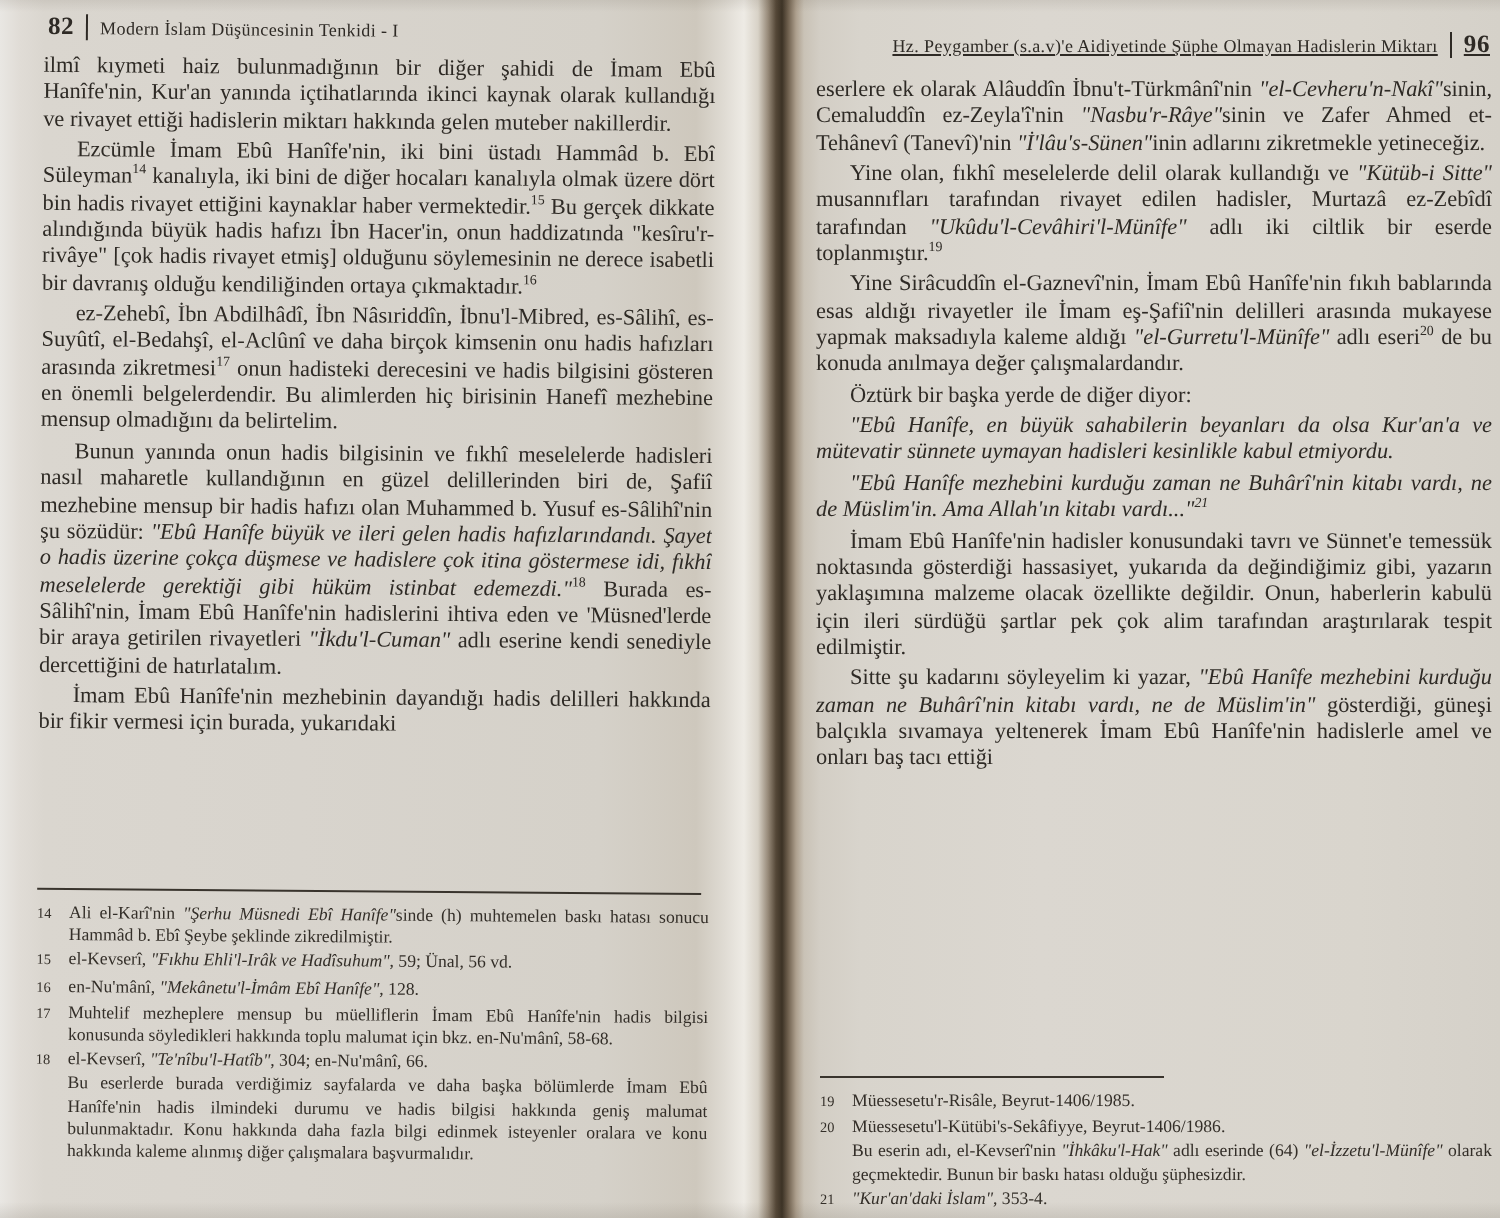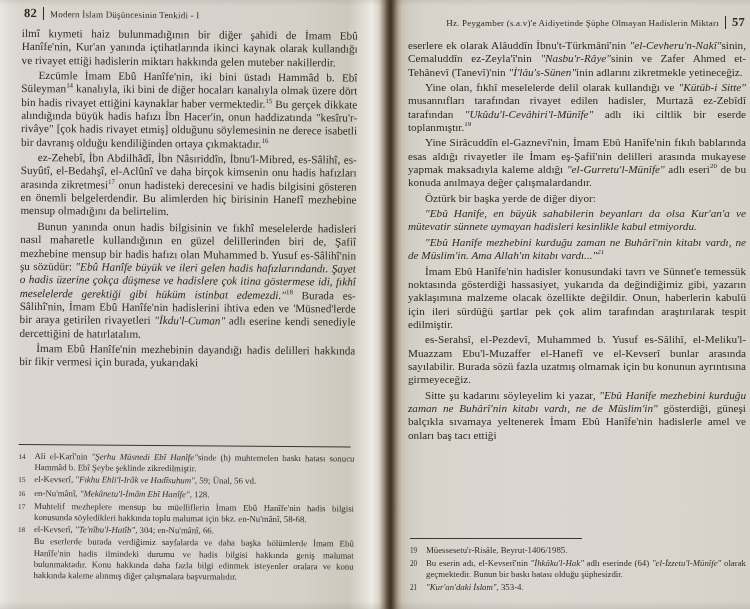--- a/index.html
+++ b/index.html
@@ -31,21 +31,21 @@
   .vbar{width:1px;height:13px;background:#2e2a25;}
   
   .lp-rot{position:absolute;left:0;top:0;width:750px;height:609px;
           transform:rotate(0.45deg);transform-origin:30px 10px;}
   .lp-header{left:24px;top:6px;}
   .lp-body{position:absolute;left:22px;top:27px;width:336px;height:414px;
            overflow:hidden;font-size:11.2px;line-height:13.35px;}
   .lp-fnsep{position:absolute;left:22px;top:444px;width:332px;height:1px;background:#39342d;}
   .lp-fns{position:absolute;left:22px;top:451px;width:336px;height:152px;overflow:hidden;}
   
-  .rp-header{right:5px;top:15px;}
+  .rp-header{right:5px;top:15px;text-decoration:underline;}
   .rp-body{position:absolute;left:408px;top:39px;width:338px;height:496px;
            overflow:hidden;font-size:11.2px;line-height:13.35px;}
   .rp-fnsep{position:absolute;left:410px;top:538px;width:172px;height:1px;background:#39342d;}
   .rp-fns{position:absolute;left:410px;top:545px;width:336px;height:62px;overflow:hidden;}
   
   .fns{font-size:8.8px;line-height:11.2px;color:#332e28;}
   .fn-row{display:flex;margin:0 0 1px 0;}
   .fn-num{flex:0 0 16px;font-size:7.2px;padding-top:1px;}
   .fn-text{flex:1;}
   .fn-para{margin:0;text-align:justify;}
@@ -112,47 +112,47 @@
           </div>
         </div>
       </div>
   </div>
 
   <div>
 
     <div class="pg-header rp-header">
       <span class="runhead">Hz. Peygamber (s.a.v)'e Aidiyetinde Şüphe Olmayan Hadislerin Miktarı</span>
       <span class="vbar"></span>
-      <span class="page-num">57</span>
+      <span class="page-num">96</span>
     </div>
 
     <div class="rp-body ink">
         <p class="para flush"><span>eserlere ek olarak Alâuddîn İbnu't-Türkmânî'nin </span><span class="it">"el-Cevheru'n-Nakî"</span><span>sinin, Cemaluddîn ez-Zeyla'î'nin </span><span class="it">"Nasbu'r-Râye"</span><span>sinin ve Zafer Ahmed et-Tehânevî (Tanevî)'nin </span><span class="it">"İ'lâu's-Sünen"</span><span>inin adlarını zikretmekle yetineceğiz.</span></p>
         <p class="para"><span>Yine olan, fıkhî meselelerde delil olarak kullandığı ve </span><span class="it">"Kütüb-i Sitte"</span><span> musannıfları tarafından rivayet edilen hadisler, Murtazâ ez-Zebîdî tarafından </span><span class="it">"Ukûdu'l-Cevâhiri'l-Münîfe"</span><span> adlı iki ciltlik bir eserde toplanmıştır.</span><sup>19</sup></p>
         <p class="para"><span>Yine Sirâcuddîn el-Gaznevî'nin, İmam Ebû Hanîfe'nin fıkıh bablarında esas aldığı rivayetler ile İmam eş-Şafiî'nin delilleri arasında mukayese yapmak maksadıyla kaleme aldığı </span><span class="it">"el-Gurretu'l-Münîfe"</span><span> adlı eseri</span><sup>20</sup><span> de bu konuda anılmaya değer çalışmalardandır.</span></p>
         <p class="para"><span>Öztürk bir başka yerde de diğer diyor:</span></p>
         <p class="para italic"><span>"Ebû Hanîfe, en büyük sahabilerin beyanları da olsa Kur'an'a ve mütevatir sünnete uymayan hadisleri kesinlikle kabul etmiyordu.</span></p>
         <p class="para italic"><span>"Ebû Hanîfe mezhebini kurduğu zaman ne Buhârî'nin kitabı vardı, ne de Müslim'in. Ama Allah'ın kitabı vardı..."</span><sup>21</sup></p>
         <p class="para"><span>İmam Ebû Hanîfe'nin hadisler konusundaki tavrı ve Sünnet'e temessük noktasında gösterdiği hassasiyet, yukarıda da değindiğimiz gibi, yazarın yaklaşımına malzeme olacak özellikte değildir. Onun, haberlerin kabulü için ileri sürdüğü şartlar pek çok alim tarafından araştırılarak tespit edilmiştir.</span></p>
-        <p class="para"><span>es-Serahsî, el-Pezdevî, Muhammed b. Yusuf es-Sâlihî, el-Meliku'l-Muazzam Ebu'l-Muzaffer el-Hanefî ve el-Kevserî bunlar arasında sayılabilir. Burada sözü fazla uzatmış olmamak için bu konunun ayrıntısına girmeyeceğiz.</span></p>
         <p class="para"><span>Sitte şu kadarını söyleyelim ki yazar, </span><span class="it">"Ebû Hanîfe mezhebini kurduğu zaman ne Buhârî'nin kitabı vardı, ne de Müslim'in"</span><span> gösterdiği, güneşi balçıkla sıvamaya yeltenerek İmam Ebû Hanîfe'nin hadislerle amel ve onları baş tacı ettiği</span></p>
       </div>
 
     <div class="rp-fnsep"></div>
 
     <div class="rp-fns fns">
         <div class="fn-row">
           <span class="fn-num">19</span>
           <div class="fn-text">
             <p class="fn-para"><span>Müessesetu'r-Risâle, Beyrut-1406/1985.</span></p>
           </div>
         </div>
         <div class="fn-row">
           <span class="fn-num">20</span>
           <div class="fn-text">
+            <p class="fn-para"><span>Müessesetu'l-Kütübi's-Sekâfiyye, Beyrut-1406/1986.</span></p>
             <p class="fn-para"><span>Bu eserin adı, el-Kevserî'nin </span><span class="it">"İhkâku'l-Hak"</span><span> adlı eserinde (64) </span><span class="it">"el-İzzetu'l-Münîfe"</span><span> olarak geçmektedir. Bunun bir baskı hatası olduğu şüphesizdir.</span></p>
           </div>
         </div>
         <div class="fn-row">
           <span class="fn-num">21</span>
           <div class="fn-text">
             <p class="fn-para"><span class="it">"Kur'an'daki İslam"</span><span>, 353-4.</span></p>
           </div>
         </div>
       </div>

